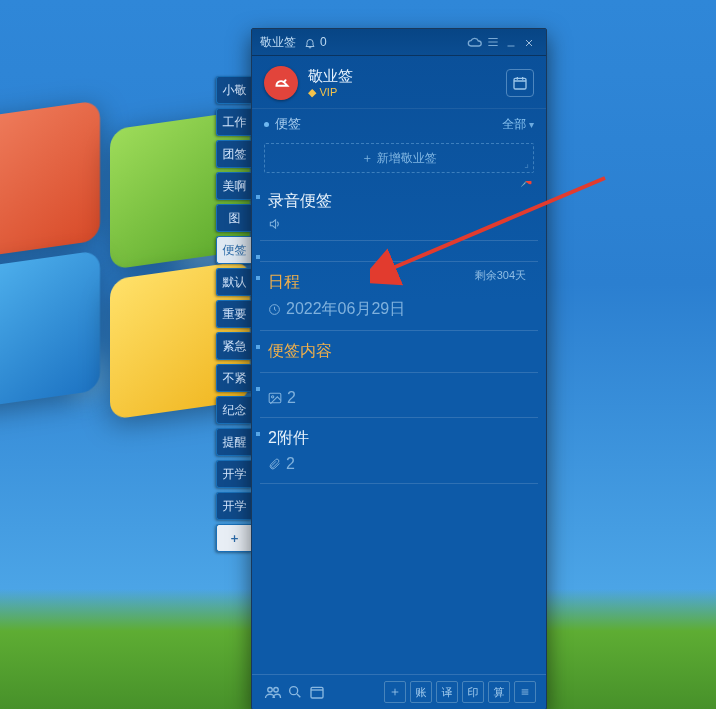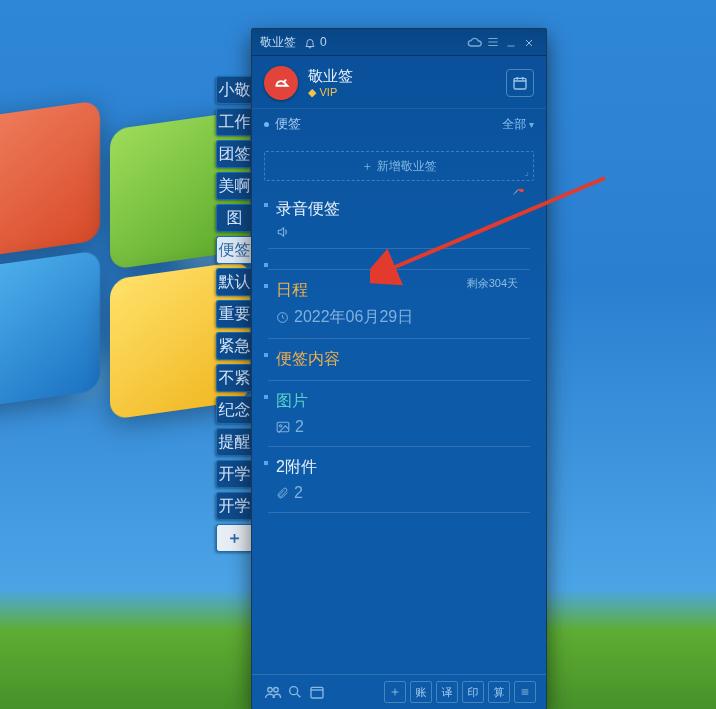--- a/index.html
+++ b/index.html
@@ -11,21 +11,21 @@
 .win7-logo{position:absolute;left:-40px;top:110px;width:300px;height:300px;pointer-events:none}
 .win7-logo .pane{position:absolute;width:140px;height:140px;border-radius:18px;filter:drop-shadow(0 6px 14px rgba(0,0,0,.35))}
 .win7-logo .red{background:linear-gradient(145deg,#f08060,#d84a28);left:0;top:0;transform:skewY(-8deg)}
 .win7-logo .green{background:linear-gradient(145deg,#9edc5a,#5aa82a);left:150px;top:10px;transform:skewY(-8deg)}
 .win7-logo .blue{background:linear-gradient(145deg,#52b5f0,#1c72c2);left:0;top:150px;transform:skewY(-8deg)}
 .win7-logo .yellow{background:linear-gradient(145deg,#ffe16a,#f0b51e);left:150px;top:160px;transform:skewY(-8deg)}
 .grass{position:absolute;left:0;right:0;bottom:0;height:120px;background:linear-gradient(180deg,rgba(113,196,59,0) 0%,#5ead33 35%,#47912a 100%)}
 
 
 .side-tabs{position:absolute;left:216px;top:76px;width:36px}
-.side-tabs .tab{background:#0f4a8a;color:#d5e8ff;height:26px;line-height:26px;font-size:16px;text-align:center;border:1px solid #186fb8;border-right:none;margin-bottom:4px;border-radius:3px 0 0 3px;box-shadow:-1px 1px 3px rgba(0,0,0,.4);cursor:pointer;overflow:hidden;white-space:nowrap}
+.side-tabs .tab{background:#0f4a8a;color:#d5e8ff;height:26px;line-height:26px;font-size:12px;text-align:center;border:1px solid #186fb8;border-right:none;margin-bottom:4px;border-radius:3px 0 0 3px;box-shadow:-1px 1px 3px rgba(0,0,0,.4);cursor:pointer;overflow:hidden;white-space:nowrap}
 .side-tabs .tab.active{background:#dfe9f3;color:#2a6aa8}
 .side-tabs .add{background:#e8eef5;color:#2a6aa8;font-weight:bold}
 
 
 .panel{position:absolute;left:251px;top:28px;width:294px;height:680px;background:linear-gradient(180deg,#0a4f98 0%,#0d5aa8 40%,#0d5aa8 100%);border:1px solid #19385a;box-shadow:0 8px 22px rgba(0,0,0,.55);border-radius:2px;display:flex;flex-direction:column}
 
 
 .titlebar{height:26px;background:linear-gradient(180deg,#074585,#0b4d92);border-bottom:1px solid #0a335f;display:flex;align-items:center;padding:0 8px;color:#bcd9f2;font-size:12px}
 .titlebar .app-name{flex:0 0 auto}
 .titlebar .bell{margin:0 4px 0 8px;opacity:.85}
@@ -43,25 +43,25 @@
 .header .cal{width:26px;height:26px;border:1px solid #4e87bf;border-radius:4px;display:flex;align-items:center;justify-content:center;color:#9cc6ea;cursor:pointer}
 
 
 .sec-row{display:flex;align-items:center;padding:6px 12px;color:#a9cff0;font-size:13px}
 .sec-row .dot{width:5px;height:5px;border-radius:50%;background:#6fb7f0;margin-right:6px}
 .sec-row .grow{flex:1}
 .sec-row .all{color:#87c2f0;font-size:12px;cursor:pointer}
 .sec-row .all:after{content:" ▾";font-size:10px;opacity:.8}
 
 
-.addbox{margin:12px 12px 8px 12px;height:28px;border:1px dashed #3d7fbd;border-radius:2px;display:flex;align-items:center;justify-content:center;color:#7fb5e2;font-size:12px;cursor:text;position:relative}
+.addbox{margin:4px 12px 8px 12px;height:28px;border:1px dashed #3d7fbd;border-radius:2px;display:flex;align-items:center;justify-content:center;color:#7fb5e2;font-size:12px;cursor:text;position:relative}
 .addbox .corner{position:absolute;right:4px;bottom:3px;opacity:.5;font-size:10px}
 
 
-.list{flex:1;overflow:hidden;padding:0 16px}
+.list{flex:1;overflow:hidden;padding:0 8px}
 .item{padding:10px 2px 10px 8px;border-bottom:1px solid rgba(255,255,255,.14);position:relative;cursor:pointer}
 .item .bullet{position:absolute;left:-4px;top:14px;width:4px;height:4px;background:#58a6e6}
 .item .title{font-size:16px;color:#e6f1fb}
 .item .meta{margin-top:6px;font-size:16px;color:#7fb1dd;display:flex;align-items:center;gap:5px}
 .item .pin{position:absolute;right:0;top:-10px;color:#22c7b3;font-size:14px}
 .item .badge{position:absolute;right:12px;top:6px;font-size:11px;color:#8fbde4}
 .item.green .title{color:#72d67a}
 .item.orange .title{color:#f2b04a}
 .item.teal .title{color:#59d1c8}
 
@@ -200,21 +200,20 @@
           </svg>
           <span>2022年06月29日</span>
         </div>
       </div>
       <div class="item orange">
         <span class="bullet"></span>
         <div class="title">便签内容</div>
       </div>
       <div class="item teal">
         <span class="bullet"></span>
-        <div class="title">图片</div>
         <div class="meta">
           <svg width="14" height="12" viewBox="0 0 24 20" fill="none" stroke="#7fb1dd" stroke-width="1.8">
             <rect x="2" y="2" width="20" height="16" rx="2"></rect>
             <circle cx="8" cy="8" r="2"></circle>
             <path d="M22 14l-6-6-12 12"></path>
           </svg>
           <span>2</span>
         </div>
       </div>
       <div class="item">

